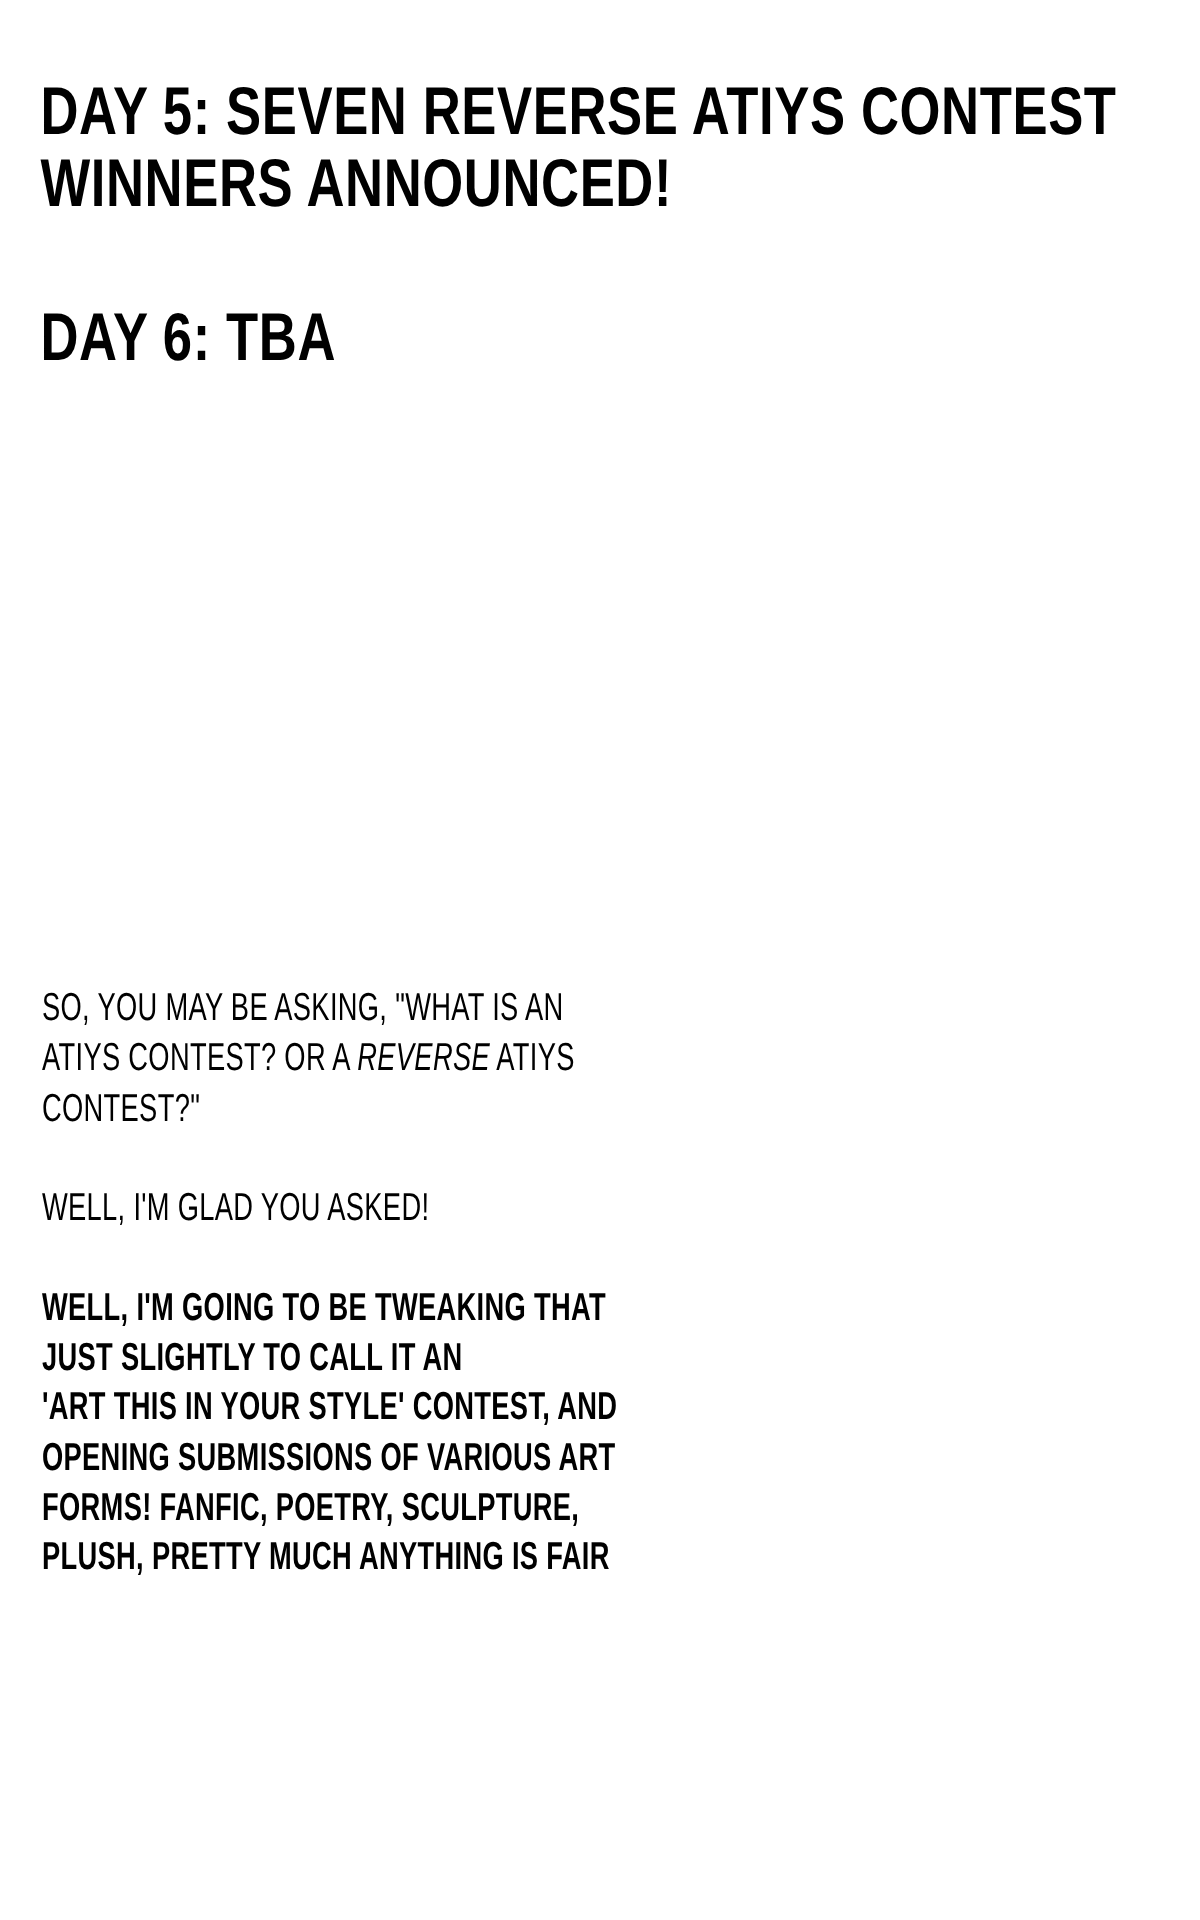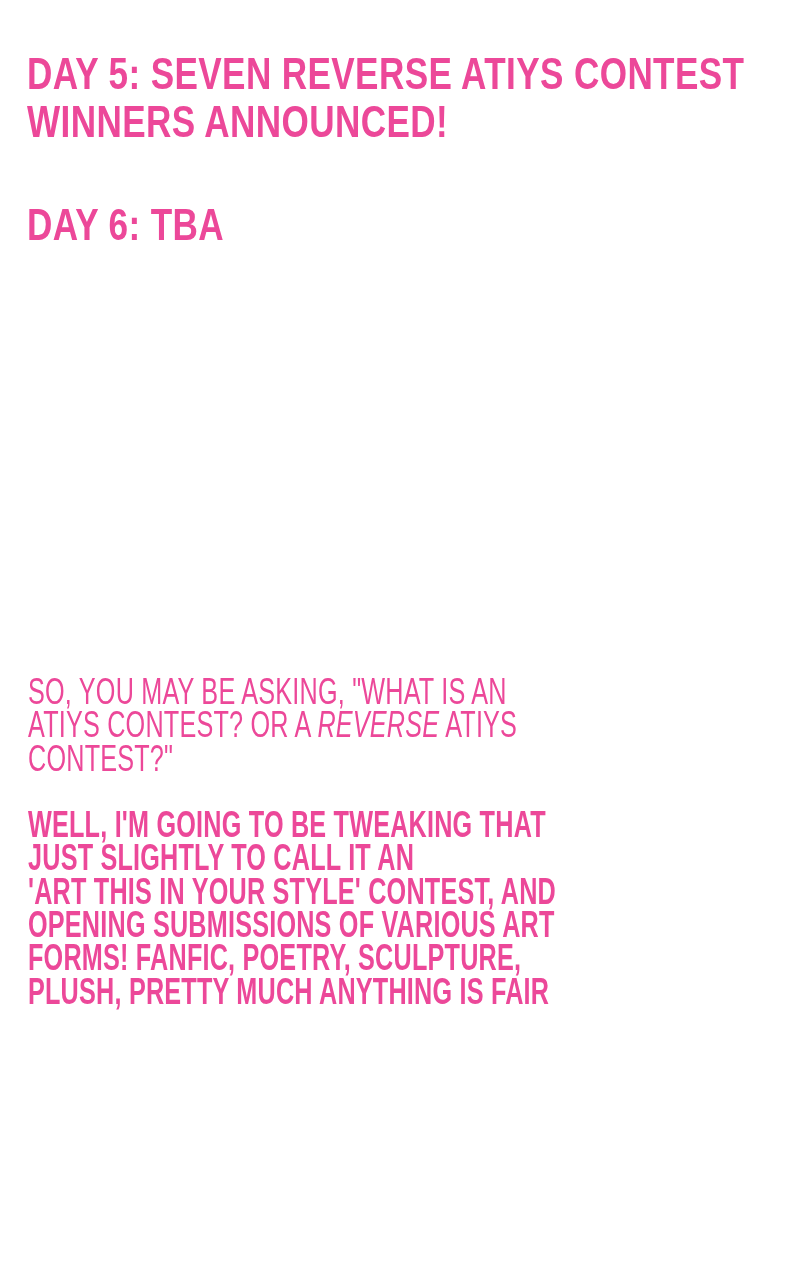--- a/index.html
+++ b/index.html
@@ -3,21 +3,21 @@
 <meta charset="utf-8">
 <style>
   html, body { margin: 0; padding: 0; }
   .page {
     position: relative;
     width: 800px;
     height: 1117px;
     background: #ffffff;
     overflow: hidden;
     font-family: "Liberation Sans", sans-serif;
-    color: #ec4899;
+    color: #000000;
   }
   
   .heading {
     position: absolute;
     left: 27px;
     font-weight: bold;
     font-size: 45px;
     line-height: 48px;
     letter-spacing: 0.5px;
     white-space: nowrap;
@@ -27,22 +27,22 @@
     transform-origin: 0 50%;
     white-space: nowrap;
   }
   .day5 { top: 50px; }
   .day6 { top: 201px; }
   .day7 { top: 301px; }
   
   .bodytext {
     position: absolute;
     left: 28px;
-    top: 675px;
-    font-size: 36px;
+    top: 655px;
+    font-size: 26px;
     line-height: 33.3px;
     letter-spacing: 0.3px;
   }
   .para { margin: 0 0 33.3px 0; }
   .para:last-child { margin-bottom: 0; font-weight: bold; }
   .bline {
     transform: scaleX(0.70);
     transform-origin: 0 50%;
     white-space: nowrap;
   }
@@ -74,20 +74,23 @@
 
 
   <div class="bodytext">
 
     <div class="para">
       <div class="bline">SO, YOU MAY BE ASKING, "WHAT IS AN</div>
       <div class="bline"><span>ATIYS CONTEST? OR A </span><span class="italic">REVERSE</span><span> ATIYS</span></div>
       <div class="bline">CONTEST?"</div>
     </div>
 
+    <div class="para">
+      <div class="bline">WELL, I'M GLAD YOU ASKED!</div>
+    </div>
 
 
     <div class="para">
       <div class="bline">WELL, I'M GOING TO BE TWEAKING THAT</div>
       <div class="bline">JUST SLIGHTLY TO CALL IT AN</div>
       <div class="bline">'ART THIS IN YOUR STYLE' CONTEST, AND</div>
       <div class="bline">OPENING SUBMISSIONS OF VARIOUS ART</div>
       <div class="bline">FORMS! FANFIC, POETRY, SCULPTURE,</div>
       <div class="bline">PLUSH, PRETTY MUCH ANYTHING IS FAIR</div>
     </div>

